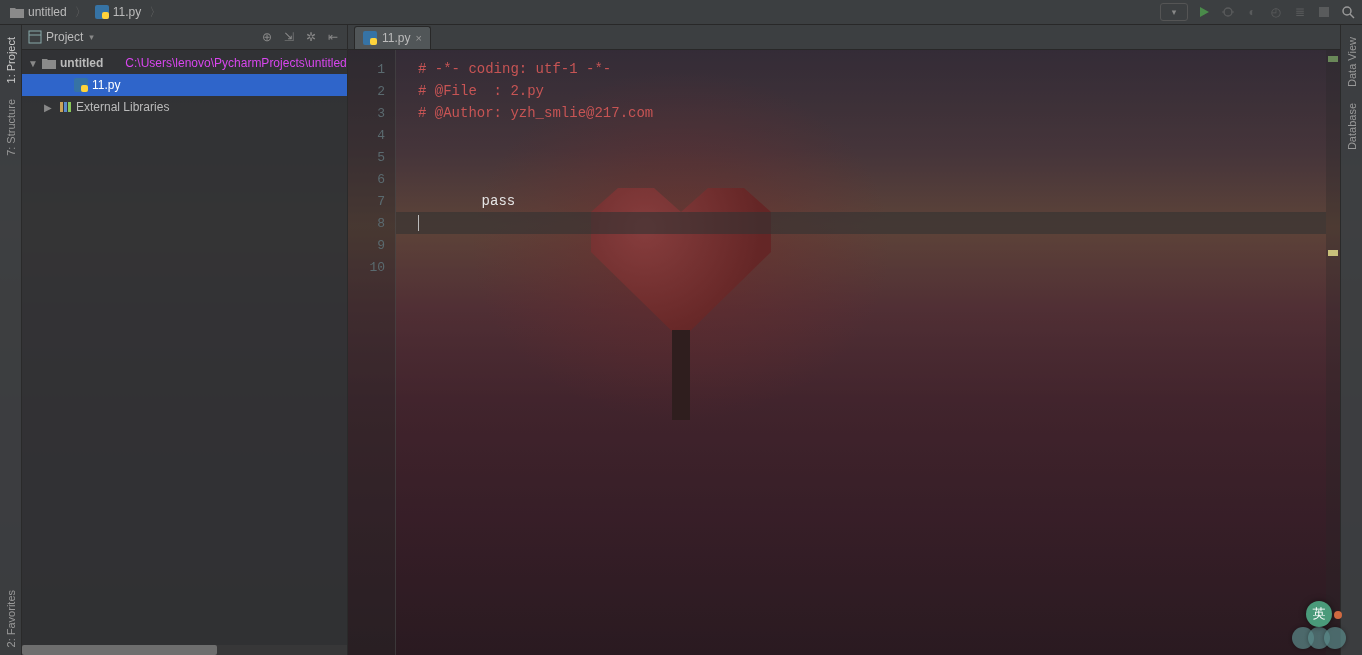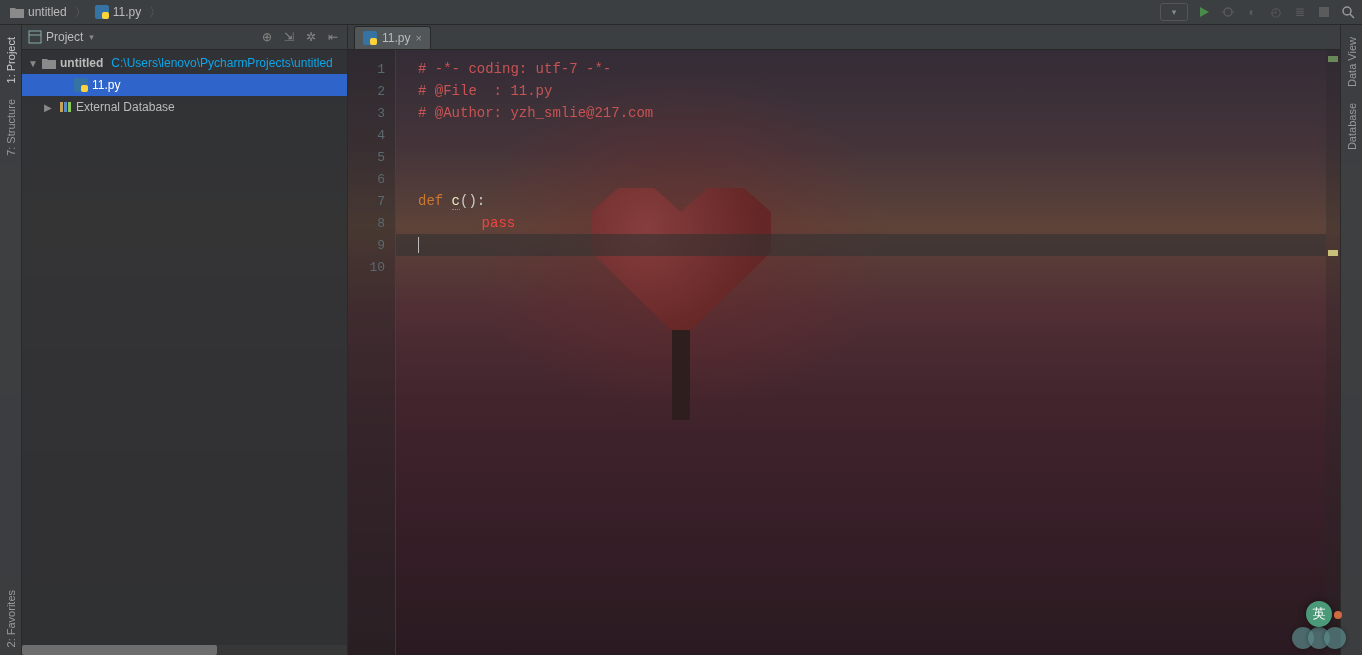--- a/index.html
+++ b/index.html
@@ -135,21 +135,21 @@
 .tree { flex: 1; overflow: auto; padding-top: 2px; position: relative; }
 .tree-row {
   height: 22px; display: flex; align-items: center;
   padding-left: 6px; gap: 4px; cursor: pointer;
   white-space: nowrap;
 }
 .tree-row.level1 { padding-left: 22px; }
 .tree-row.level2 { padding-left: 52px; }
 .tree-row.selected { background: #2f65ca; color: #fff; }
 .tree-row .arrow { width: 10px; color: #888; font-size: 10px; }
-.tree-row .muted { color: #0ea5e9; margin-left: 4px; }
+.tree-row .muted { color: #d946ef; margin-left: 18px; }
 .lib-icon { width:14px; height:14px; }
 
 .tree-hscroll {
   position: absolute; left: 0; right: 0; bottom: 0;
   height: 10px; background: rgba(60,60,60,0.6);
 }
 .tree-hscroll .thumb {
   position: absolute; left: 0; top: 0; height: 100%; width: 60%;
   background: #6e6e6e; border-radius: 2px;
 }
@@ -203,21 +203,21 @@
   padding-left: 22px;
   white-space: pre;
 }
 .code-line.current {
   background: rgba(50,50,50,0.6);
 }
 .tok-comment { color: #c75454; }
 .tok-keyword { color: #cc7832; font-weight: 500; }
 .tok-funcname { color: #e8e8c0; border-bottom: 1px dotted #888; }
 .tok-punct { color: #cccccc; }
-.tok-pass { color: #ef4444; padding-left: 30px; }
+.tok-pass { color: #e5e5e5; padding-left: 30px; }
 .caret { display:inline-block; width:1px; height:16px; background:#bbb; vertical-align:middle; }
 
 .marker-strip {
   width: 14px;
   background: rgba(40,40,40,0.3);
   position: relative;
 }
 .marker-strip .mk {
   position: absolute; right: 2px; width: 10px; height: 6px;
 }
@@ -362,21 +362,21 @@
           </svg>
         <span>11.py</span>
       </div>
       <div class="tree-row level1">
         <span class="arrow">▶</span>
         <svg class="lib-icon" viewBox="0 0 14 14">
             <rect x="2" y="2" width="3" height="10" fill="#c9a25a"></rect>
             <rect x="6" y="2" width="3" height="10" fill="#5a8ac9"></rect>
             <rect x="10" y="2" width="3" height="10" fill="#8ac95a"></rect>
           </svg>
-        <span>External Database</span>
+        <span>External Libraries</span>
       </div>
       <div class="tree-hscroll">
         <div class="thumb"></div>
       </div>
     </div>
   </div>
 
   <div class="editor-area">
     <div class="tabbar">
       <div class="tab">
@@ -395,27 +395,26 @@
           <div class="ln">3</div>
           <div class="ln">4</div>
           <div class="ln">5</div>
           <div class="ln">6</div>
           <div class="ln">7</div>
           <div class="ln">8</div>
           <div class="ln">9</div>
           <div class="ln">10</div>
         </div>
       <div class="code" id="code">
-          <div class="code-line"><span class="tok-comment"># -*- coding: utf-7 -*-</span></div>
-          <div class="code-line"><span class="tok-comment"># @File  : 11.py</span></div>
+          <div class="code-line"><span class="tok-comment"># -*- coding: utf-1 -*-</span></div>
+          <div class="code-line"><span class="tok-comment"># @File  : 2.py</span></div>
           <div class="code-line"><span class="tok-comment"># @Author: yzh_smlie@217.com</span></div>
           <div class="code-line"></div>
           <div class="code-line"></div>
           <div class="code-line"></div>
-          <div class="code-line"><span class="tok-keyword">def </span><span class="tok-funcname">c</span><span class="tok-punct">():</span></div>
           <div class="code-line"><span>    </span><span class="tok-pass">pass</span></div>
           <div class="code-line current"><span class="caret"></span></div>
         </div>
       <div class="marker-strip">
         <div class="mk green"></div>
         <div class="mk warn"></div>
       </div>
     </div>
   </div>
 

